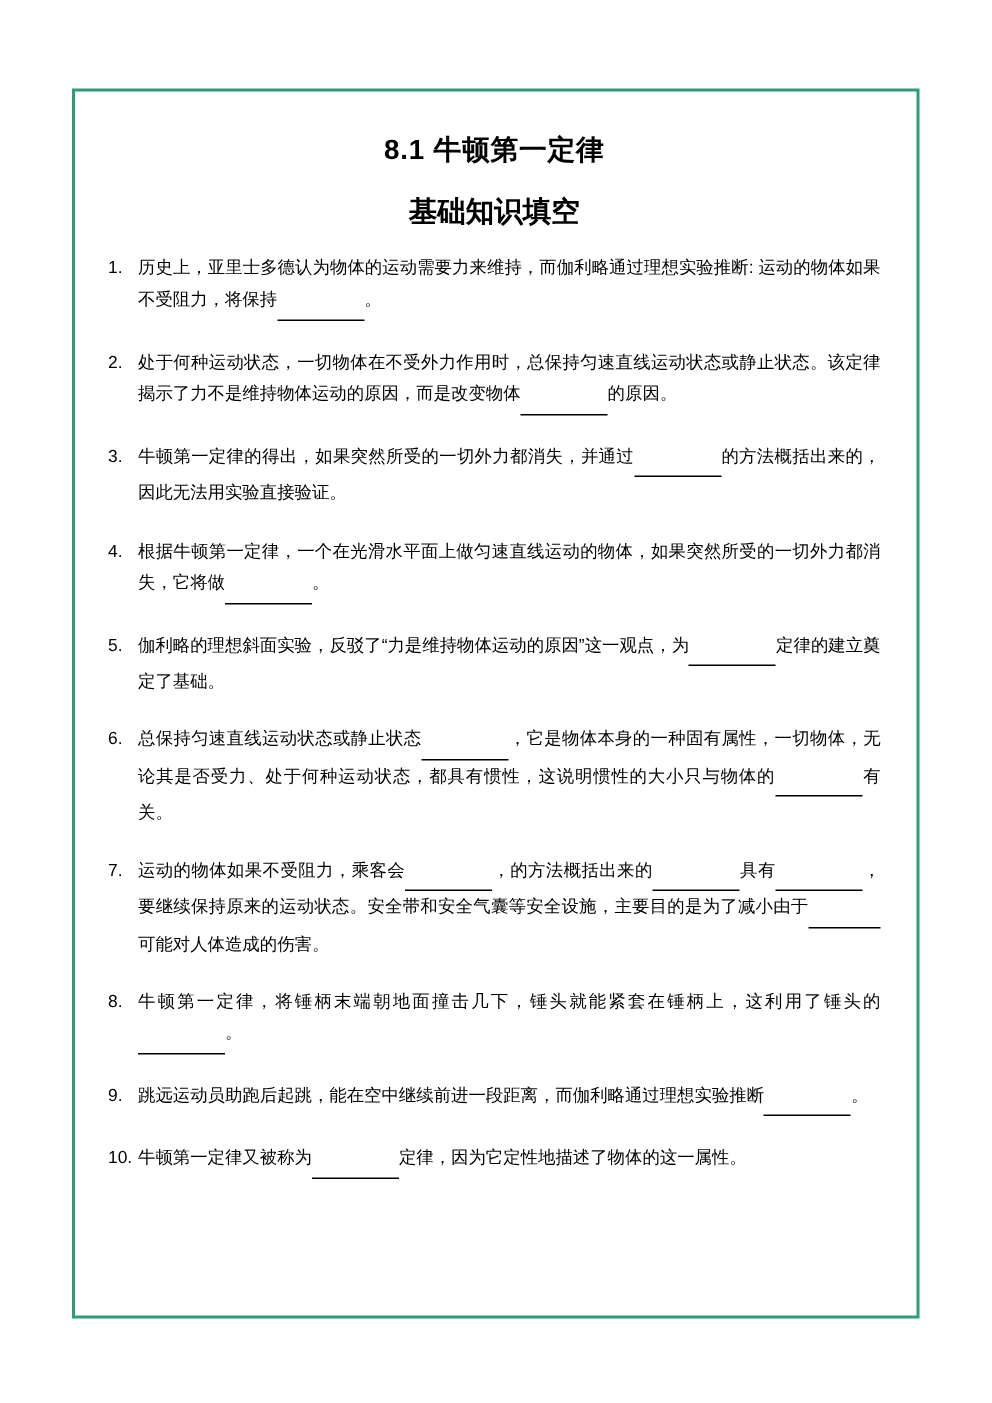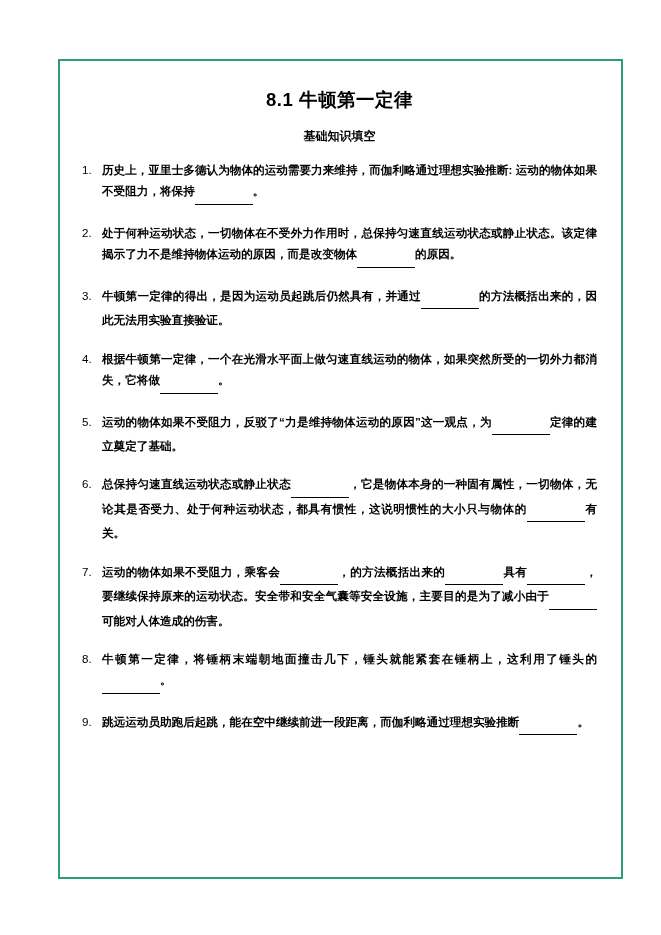--- a/index.html
+++ b/index.html
@@ -38,21 +38,21 @@
     font-weight: bold;
     font-size: 18.5px;
     letter-spacing: 0.5px;
     color: #000000;
     margin: 4px 0 0 0;
   }
   .doc-subtitle {
     text-align: center;
     font-family: "Liberation Sans", sans-serif;
     font-weight: bold;
-    font-size: 12px;
+    font-size: 19px;
     color: #000000;
     margin: 16px 0 0 0;
   }
   .q-list {
     margin-top: 14px;
   }
   .q-item {
     display: flex;
     align-items: flex-start;
     font-size: 11.6px;
@@ -66,71 +66,74 @@
     width: 20px;
     text-align: left;
     font-size: 11.6px;
     white-space: nowrap;
   }
   .q-text {
     flex: 1 1 auto;
     text-align: justify;
     text-justify: inter-ideograph;
     word-break: break-all;
-    font-weight: bold;
   }
   .blank {
     display: inline-block;
     border-bottom: 1px solid #000000;
     vertical-align: -2px;
   }
   .b-sm { width: 48px; }
   .b-md { width: 58px; }
 </style>
 </head>
 <body>
 
 <div class="page">
-  <div class="doc-frame" style="border-color: rgb(46, 155, 122); margin-left: 10px;">
+  <div class="doc-frame" style="border-color: rgb(46, 155, 122);">
     <div class="doc-inner">
       <div class="doc-title">8.1 牛顿第一定律</div>
       <div class="doc-subtitle">基础知识填空</div>
       <div class="q-list">
           <div class="q-item">
             <span class="q-num">1.</span>
             <span class="q-text"><span>历史上，亚里士多德认为物体的运动需要力来维持，而伽利略通过理想实验推断: 运动的物体如果不受阻力，将保持</span><span class="blank b-md">&nbsp;</span><span>。</span></span>
           </div>
           <div class="q-item">
             <span class="q-num">2.</span>
             <span class="q-text"><span>处于何种运动状态，一切物体在不受外力作用时，总保持匀速直线运动状态或静止状态。该定律揭示了力不是维持物体运动的原因，而是改变物体</span><span class="blank b-md">&nbsp;</span><span>的原因。</span></span>
           </div>
           <div class="q-item">
             <span class="q-num">3.</span>
-            <span class="q-text"><span>牛顿第一定律的得出，是因为运动员起跳后仍然具有，并通过</span><span class="blank b-md">&nbsp;</span><span>的方法概括出来的，因此无法用实验直接验证。</span></span>
+            <span class="q-text"><span>牛顿第一定律的得出，如果突然所受的一切外力都消失，并通过</span><span class="blank b-md">&nbsp;</span><span>的方法概括出来的，因此无法用实验直接验证。</span></span>
           </div>
           <div class="q-item">
             <span class="q-num">4.</span>
             <span class="q-text"><span>根据牛顿第一定律，一个在光滑水平面上做匀速直线运动的物体，如果突然所受的一切外力都消失，它将做</span><span class="blank b-md">&nbsp;</span><span>。</span></span>
           </div>
           <div class="q-item">
             <span class="q-num">5.</span>
-            <span class="q-text"><span>运动的物体如果不受阻力，反驳了“力是维持物体运动的原因”这一观点，为</span><span class="blank b-md">&nbsp;</span><span>定律的建立奠定了基础。</span></span>
+            <span class="q-text"><span>伽利略的理想斜面实验，反驳了“力是维持物体运动的原因”这一观点，为</span><span class="blank b-md">&nbsp;</span><span>定律的建立奠定了基础。</span></span>
           </div>
           <div class="q-item">
             <span class="q-num">6.</span>
             <span class="q-text"><span>总保持匀速直线运动状态或静止状态</span><span class="blank b-md">&nbsp;</span><span>，它是物体本身的一种固有属性，一切物体，无论其是否受力、处于何种运动状态，都具有惯性，这说明惯性的大小只与物体的</span><span class="blank b-md">&nbsp;</span><span>有关。</span></span>
           </div>
           <div class="q-item">
             <span class="q-num">7.</span>
             <span class="q-text"><span>运动的物体如果不受阻力，乘客会</span><span class="blank b-md">&nbsp;</span><span>，的方法概括出来的</span><span class="blank b-md">&nbsp;</span><span>具有</span><span class="blank b-md">&nbsp;</span><span>，要继续保持原来的运动状态。安全带和安全气囊等安全设施，主要目的是为了减小由于</span><span class="blank b-sm">&nbsp;</span><span>可能对人体造成的伤害。</span></span>
           </div>
           <div class="q-item">
             <span class="q-num">8.</span>
             <span class="q-text"><span>牛顿第一定律，将锤柄末端朝地面撞击几下，锤头就能紧套在锤柄上，这利用了锤头的</span><span class="blank b-md">&nbsp;</span><span>。</span></span>
           </div>
           <div class="q-item">
             <span class="q-num">9.</span>
             <span class="q-text"><span>跳远运动员助跑后起跳，能在空中继续前进一段距离，而伽利略通过理想实验推断</span><span class="blank b-md">&nbsp;</span><span>。</span></span>
           </div>
+          <div class="q-item">
+            <span class="q-num">10.</span>
+            <span class="q-text"><span>牛顿第一定律又被称为</span><span class="blank b-md">&nbsp;</span><span>定律，因为它定性地描述了物体的这一属性。</span></span>
+          </div>
         </div>
     </div>
   </div>
 </div>
 
 </body></html>

